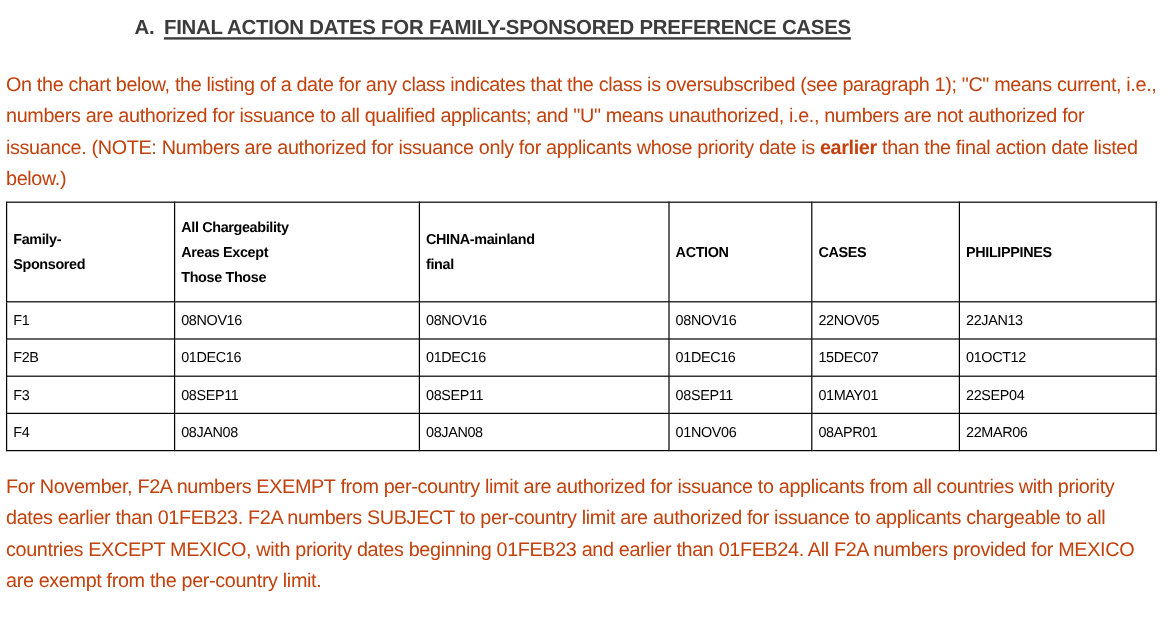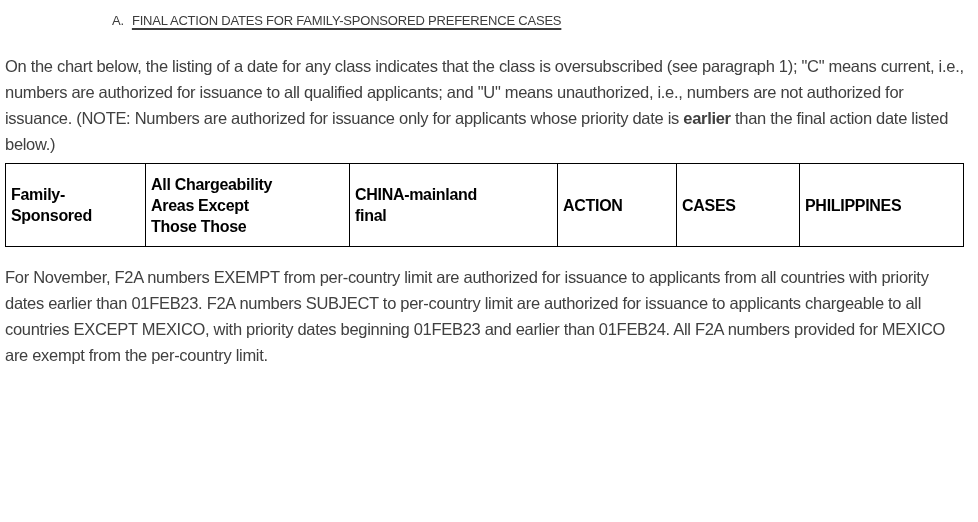--- a/index.html
+++ b/index.html
@@ -10,50 +10,50 @@
     overflow: hidden;
     background: #ffffff;
     font-family: "Liberation Sans", sans-serif;
     color: #333333;
     letter-spacing: -0.3px;
   }
   .page { width: 978px; height: 522px; }
 
   .heading {
     margin: 13px 0 0 112px;
-    font-size: 13px;
-    font-weight: normal;
+    font-size: 17px;
+    font-weight: bold;
     color: #3c3c3c;
     letter-spacing: -0.2px;
   }
   .heading .prefix { margin-right: 8px; }
   .heading .title {
     text-decoration: underline;
     text-decoration-thickness: 1.5px;
     text-underline-offset: 3px;
   }
 
   p.body-text {
     margin: 25px 8px 0 5px;
     font-size: 16.5px;
     line-height: 26px;
-    color: #404040;
+    color: #c2410c;
   }
   p.footnote { margin-top: 17px; }
 
   .b { font-weight: bold; }
   .u { text-underline-offset: 2px; }
 
   table.fad {
     border-collapse: collapse;
     table-layout: fixed;
     width: 958px;
     margin: 6px 0 0 5px;
     color: #000000;
-    font-size: 16px;
+    font-size: 12px;
     letter-spacing: -0.3px;
   }
   table.fad th, table.fad td {
     border: 1.5px solid #000000;
     text-align: left;
     vertical-align: middle;
     padding: 2px 4px 2px 5px;
     overflow: hidden;
   }
   table.fad th {
@@ -102,18 +102,50 @@
 Areas Except
 Those Those</th>
         <th>CHINA-mainland
 final</th>
         <th>ACTION</th>
         <th>CASES</th>
         <th>PHILIPPINES</th>
       </tr>
     </thead>
     <tbody>
+        <tr>
+          <td>F1</td>
+          <td>08NOV16</td>
+          <td>08NOV16</td>
+          <td>08NOV16</td>
+          <td>22NOV05</td>
+          <td>22JAN13</td>
+        </tr>
+        <tr>
+          <td>F2B</td>
+          <td>01DEC16</td>
+          <td>01DEC16</td>
+          <td>01DEC16</td>
+          <td>15DEC07</td>
+          <td>01OCT12</td>
+        </tr>
+        <tr>
+          <td>F3</td>
+          <td>08SEP11</td>
+          <td>08SEP11</td>
+          <td>08SEP11</td>
+          <td>01MAY01</td>
+          <td>22SEP04</td>
+        </tr>
+        <tr>
+          <td>F4</td>
+          <td>08JAN08</td>
+          <td>08JAN08</td>
+          <td>01NOV06</td>
+          <td>08APR01</td>
+          <td>22MAR06</td>
+        </tr>
       </tbody>
   </table>
 
   <p class="body-text footnote"><span>For November, F2A numbers </span><span class="u">EXEMPT from per-country limit</span><span> are authorized for issuance to applicants from all countries with priority dates </span><span class="u">earlier</span><span> than 01FEB23. F2A numbers </span><span class="u">SUBJECT to per-country limit</span><span> are authorized for issuance to applicants chargeable to all countries </span><span class="u">EXCEPT MEXICO</span><span>, with priority dates beginning 01FEB23 and earlier than 01FEB24. All F2A numbers provided for MEXICO are exempt from the per-country limit.</span></p>
 
 </div>
 
 </body></html>

